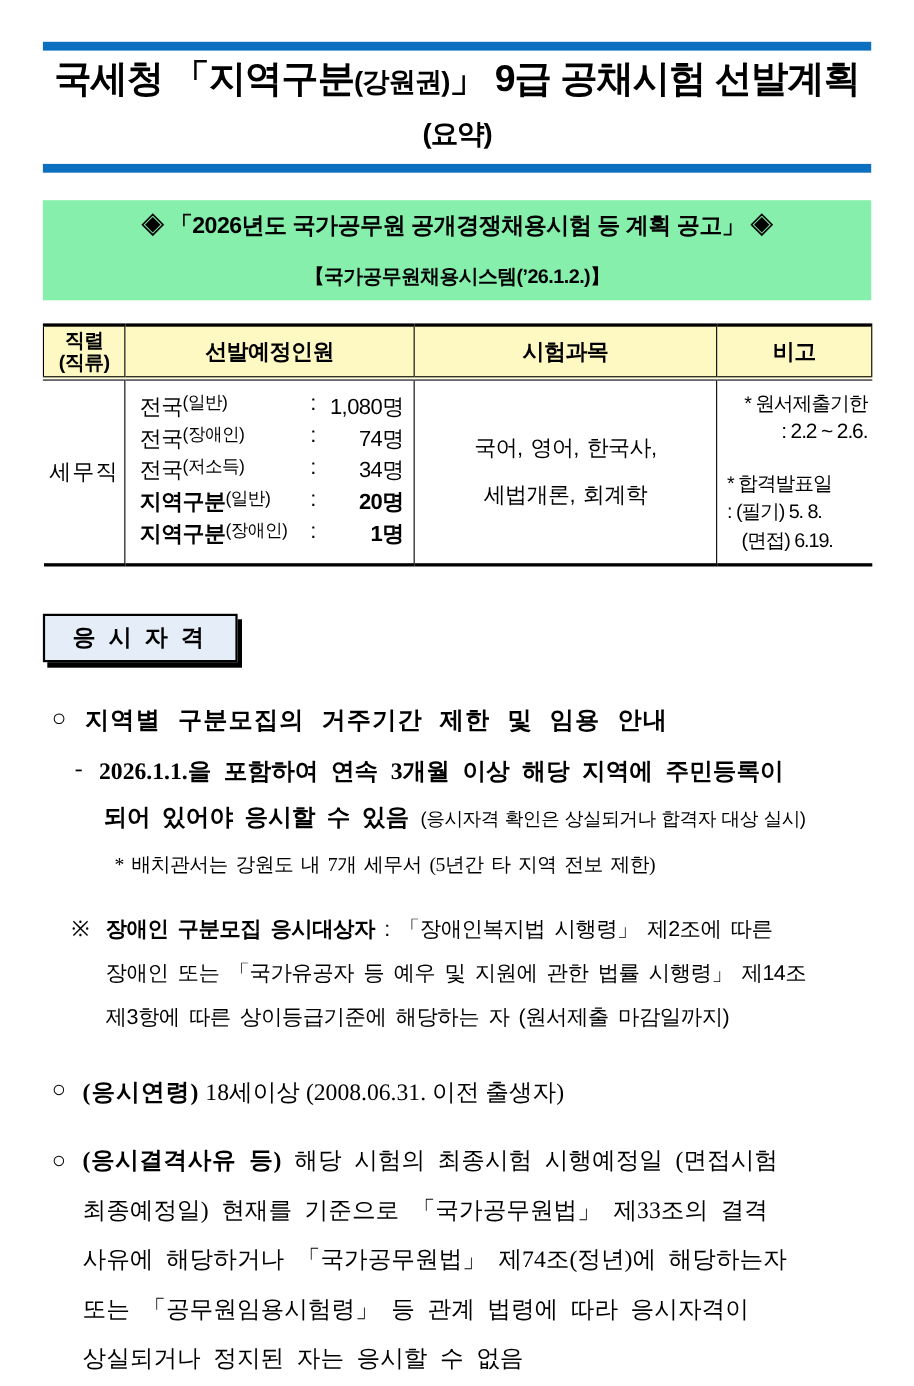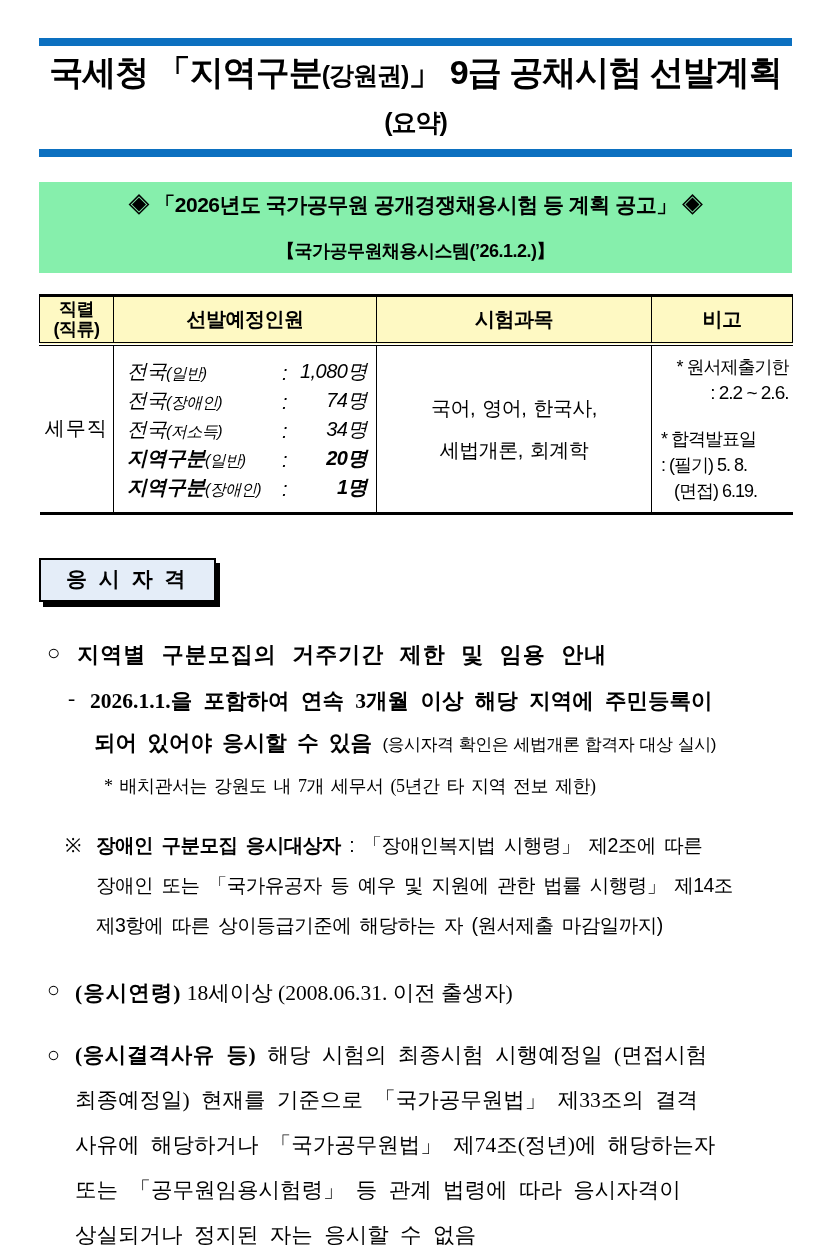--- a/index.html
+++ b/index.html
@@ -63,21 +63,21 @@
   .plan-table td {
     border-bottom: 3px solid #000;
     border-left: 1px solid #000;
     border-right: 1px solid #000;
     vertical-align: middle;
   }
   .plan-table td:first-child { border-left: none; }
   .plan-table td:last-child { border-right: none; }
   td.c1 { text-align: center; font-size: 20px; letter-spacing: 1px; }
   td.c2 { padding: 10px 9px 10px 13px; }
-  .sel-row { display: flex; align-items: flex-end; height: 29px; font-size: 20px; letter-spacing: -0.5px; font-style: italic; }
+  .sel-row { display: flex; align-items: flex-start; height: 29px; font-size: 20px; letter-spacing: -0.5px; }
   .sel-sub { font-size: 16px; }
   .sel-colon { margin-left: auto; }
   .sel-value { width: 80px; text-align: right; }
   .sel-row.bold .sel-big, .sel-row.bold .sel-value { font-weight: 700; }
   td.c3 { text-align: center; font-size: 20px; letter-spacing: -0.5px; word-spacing: 2px; }
   td.c3 .subj-line { line-height: 42px; }
   td.c4 { padding: 8px 4px 8px 9px; font-size: 18px; letter-spacing: -1px; }
   td.c4 .rm { line-height: 26px; }
   td.c4 .rm-b { font-weight: 400; text-align: right; }
   td.c4 .rm-date { font-size: 19px; padding-left: 3px; margin-bottom: 9px; }
@@ -236,21 +236,21 @@
   
   <div class="para-heading serif">
     <span class="marker">○</span>
     <span>지역별 구분모집의 거주기간 제한 및 임용 안내</span>
   </div>
   <div class="dash-block serif">
     <div class="dash-line1">
       <span class="marker">-</span>
       <span>2026.1.1.을 포함하여 연속 3개월 이상 해당 지역에 주민등록이</span>
     </div>
-    <div class="dash-line2"><span class="pre">되어 있어야 응시할 수 있음 </span><span class="paren">(응시자격 확인은 세법개론 합격자 대상 실시)</span></div>
+    <div class="dash-line2"><span class="pre">되어 있어야 응시할 수 있음 </span><span class="paren">(응시자격 확인은 상실되거나 합격자 대상 실시)</span></div>
     <div class="dash-note">* 배치관서는 강원도 내 7개 세무서 (5년간 타 지역 전보 제한)</div>
   </div>
 
   
   <div class="dis-block">
     <span class="marker">※</span>
     <div>
       <div><span class="dis-bold">장애인 구분모집 응시대상자</span><span class="pre"> : 「장애인복지법 시행령」 제2조에 따른</span></div>
       <div>장애인 또는 「국가유공자 등 예우 및 지원에 관한 법률 시행령」 제14조</div>
       <div>제3항에 따른 상이등급기준에 해당하는 자 (원서제출 마감일까지)</div>

